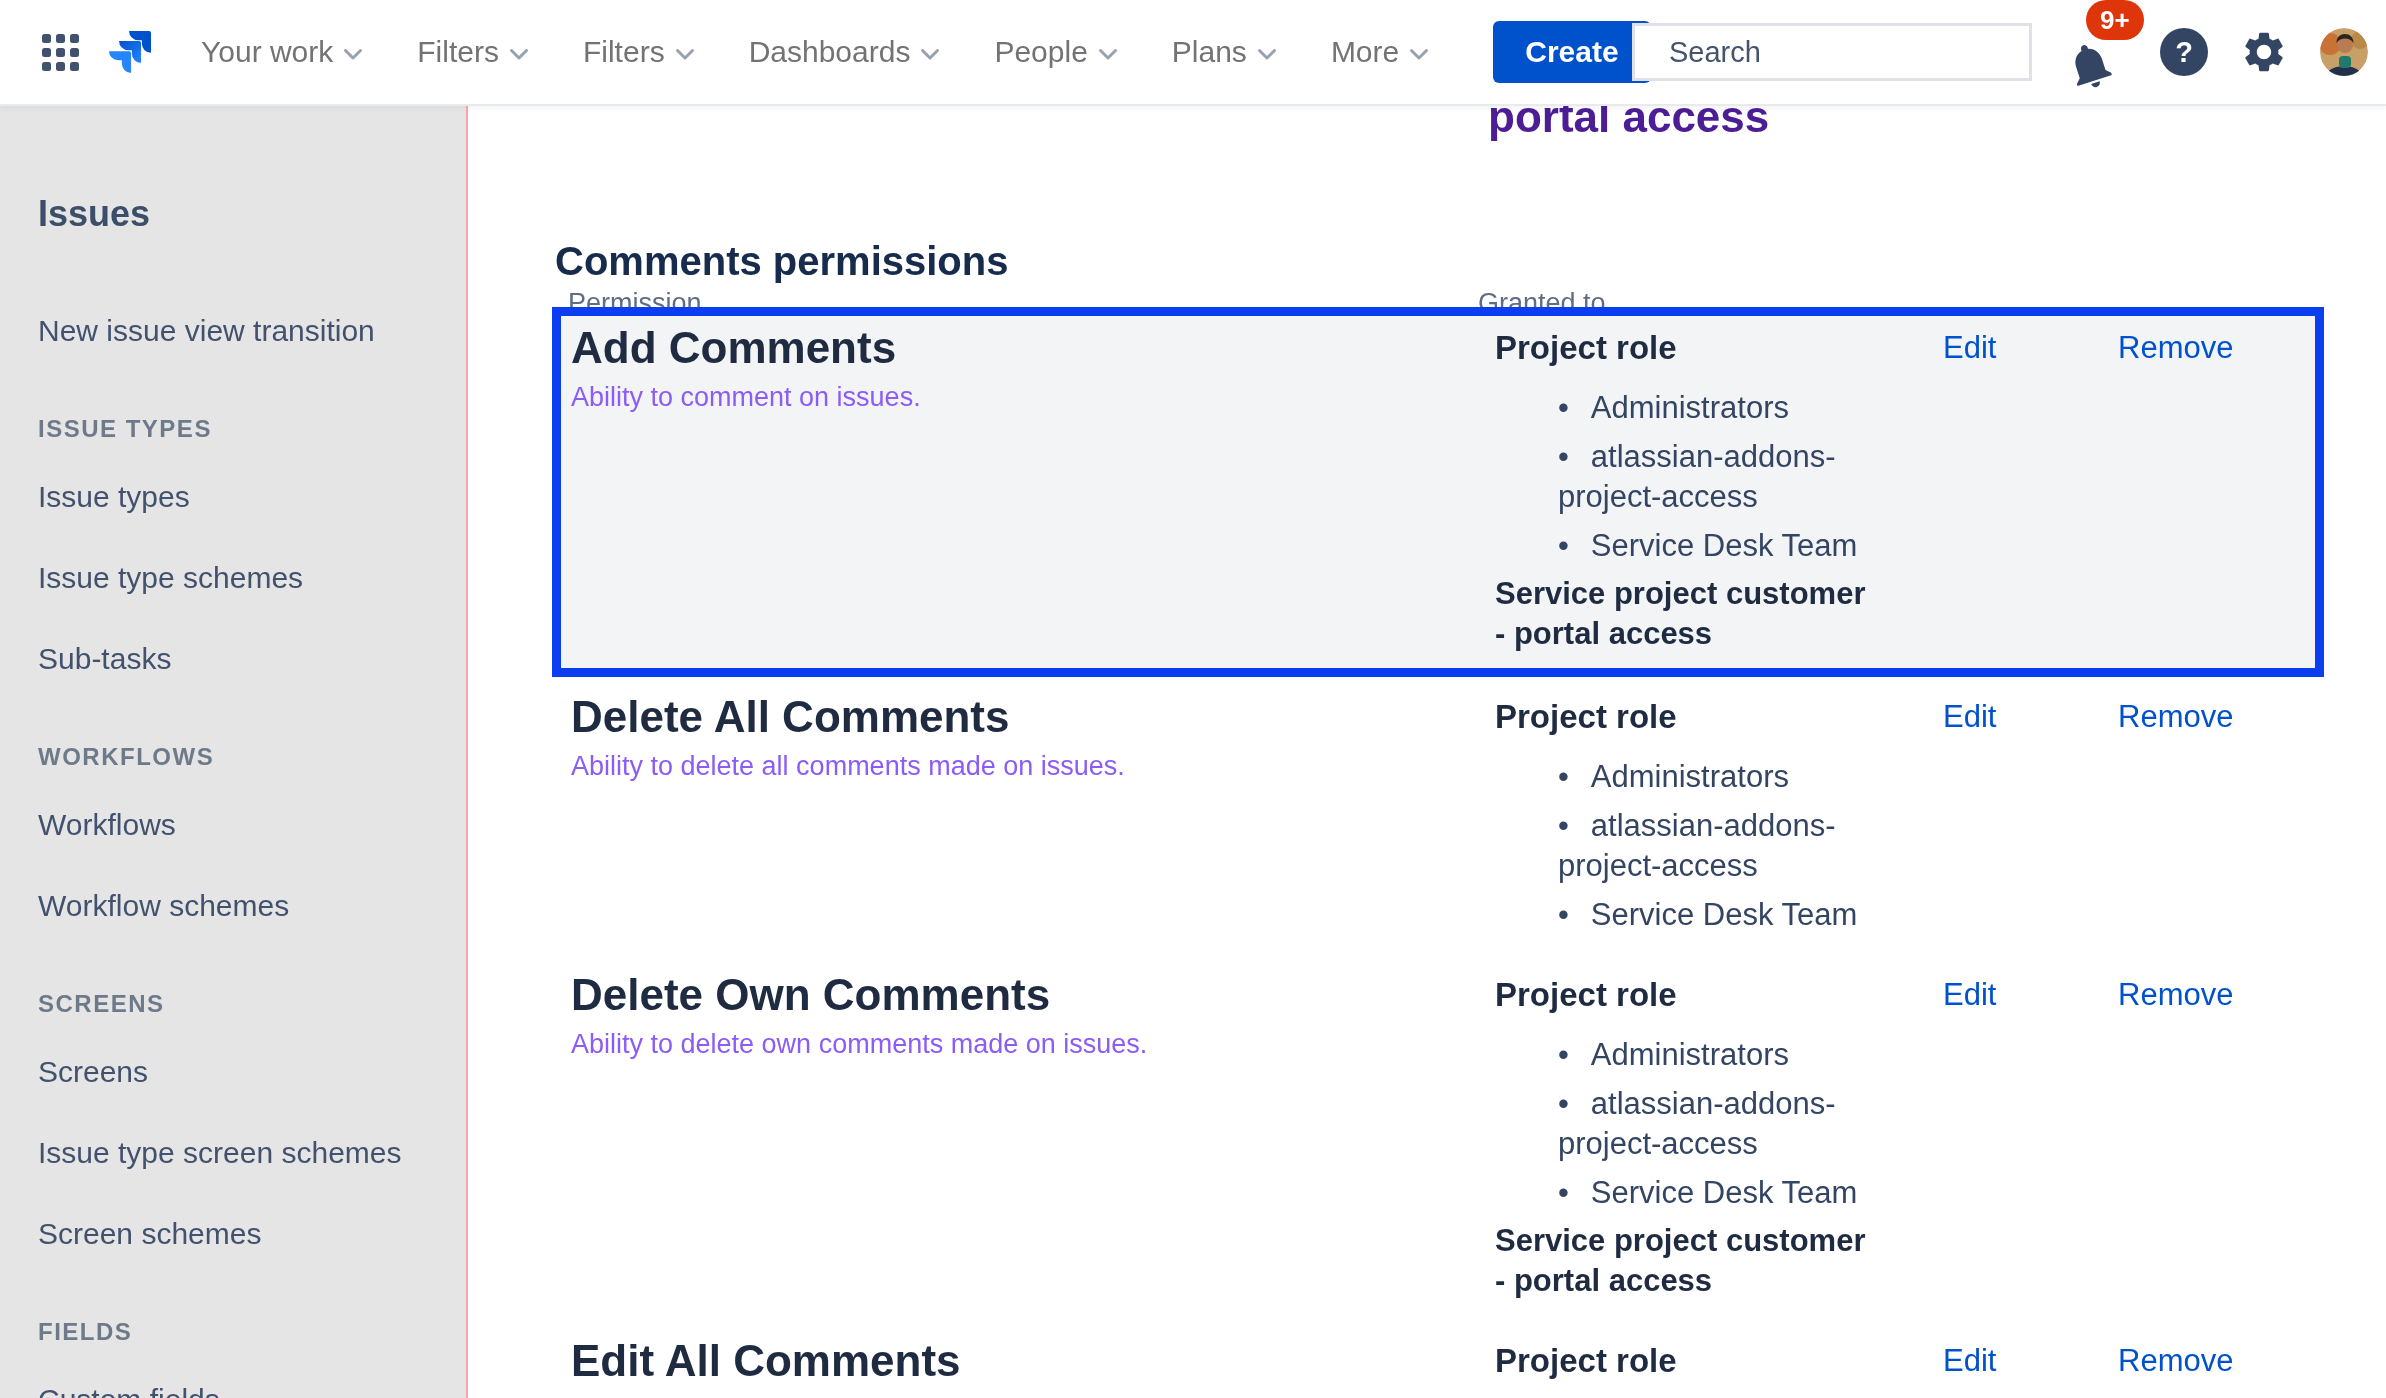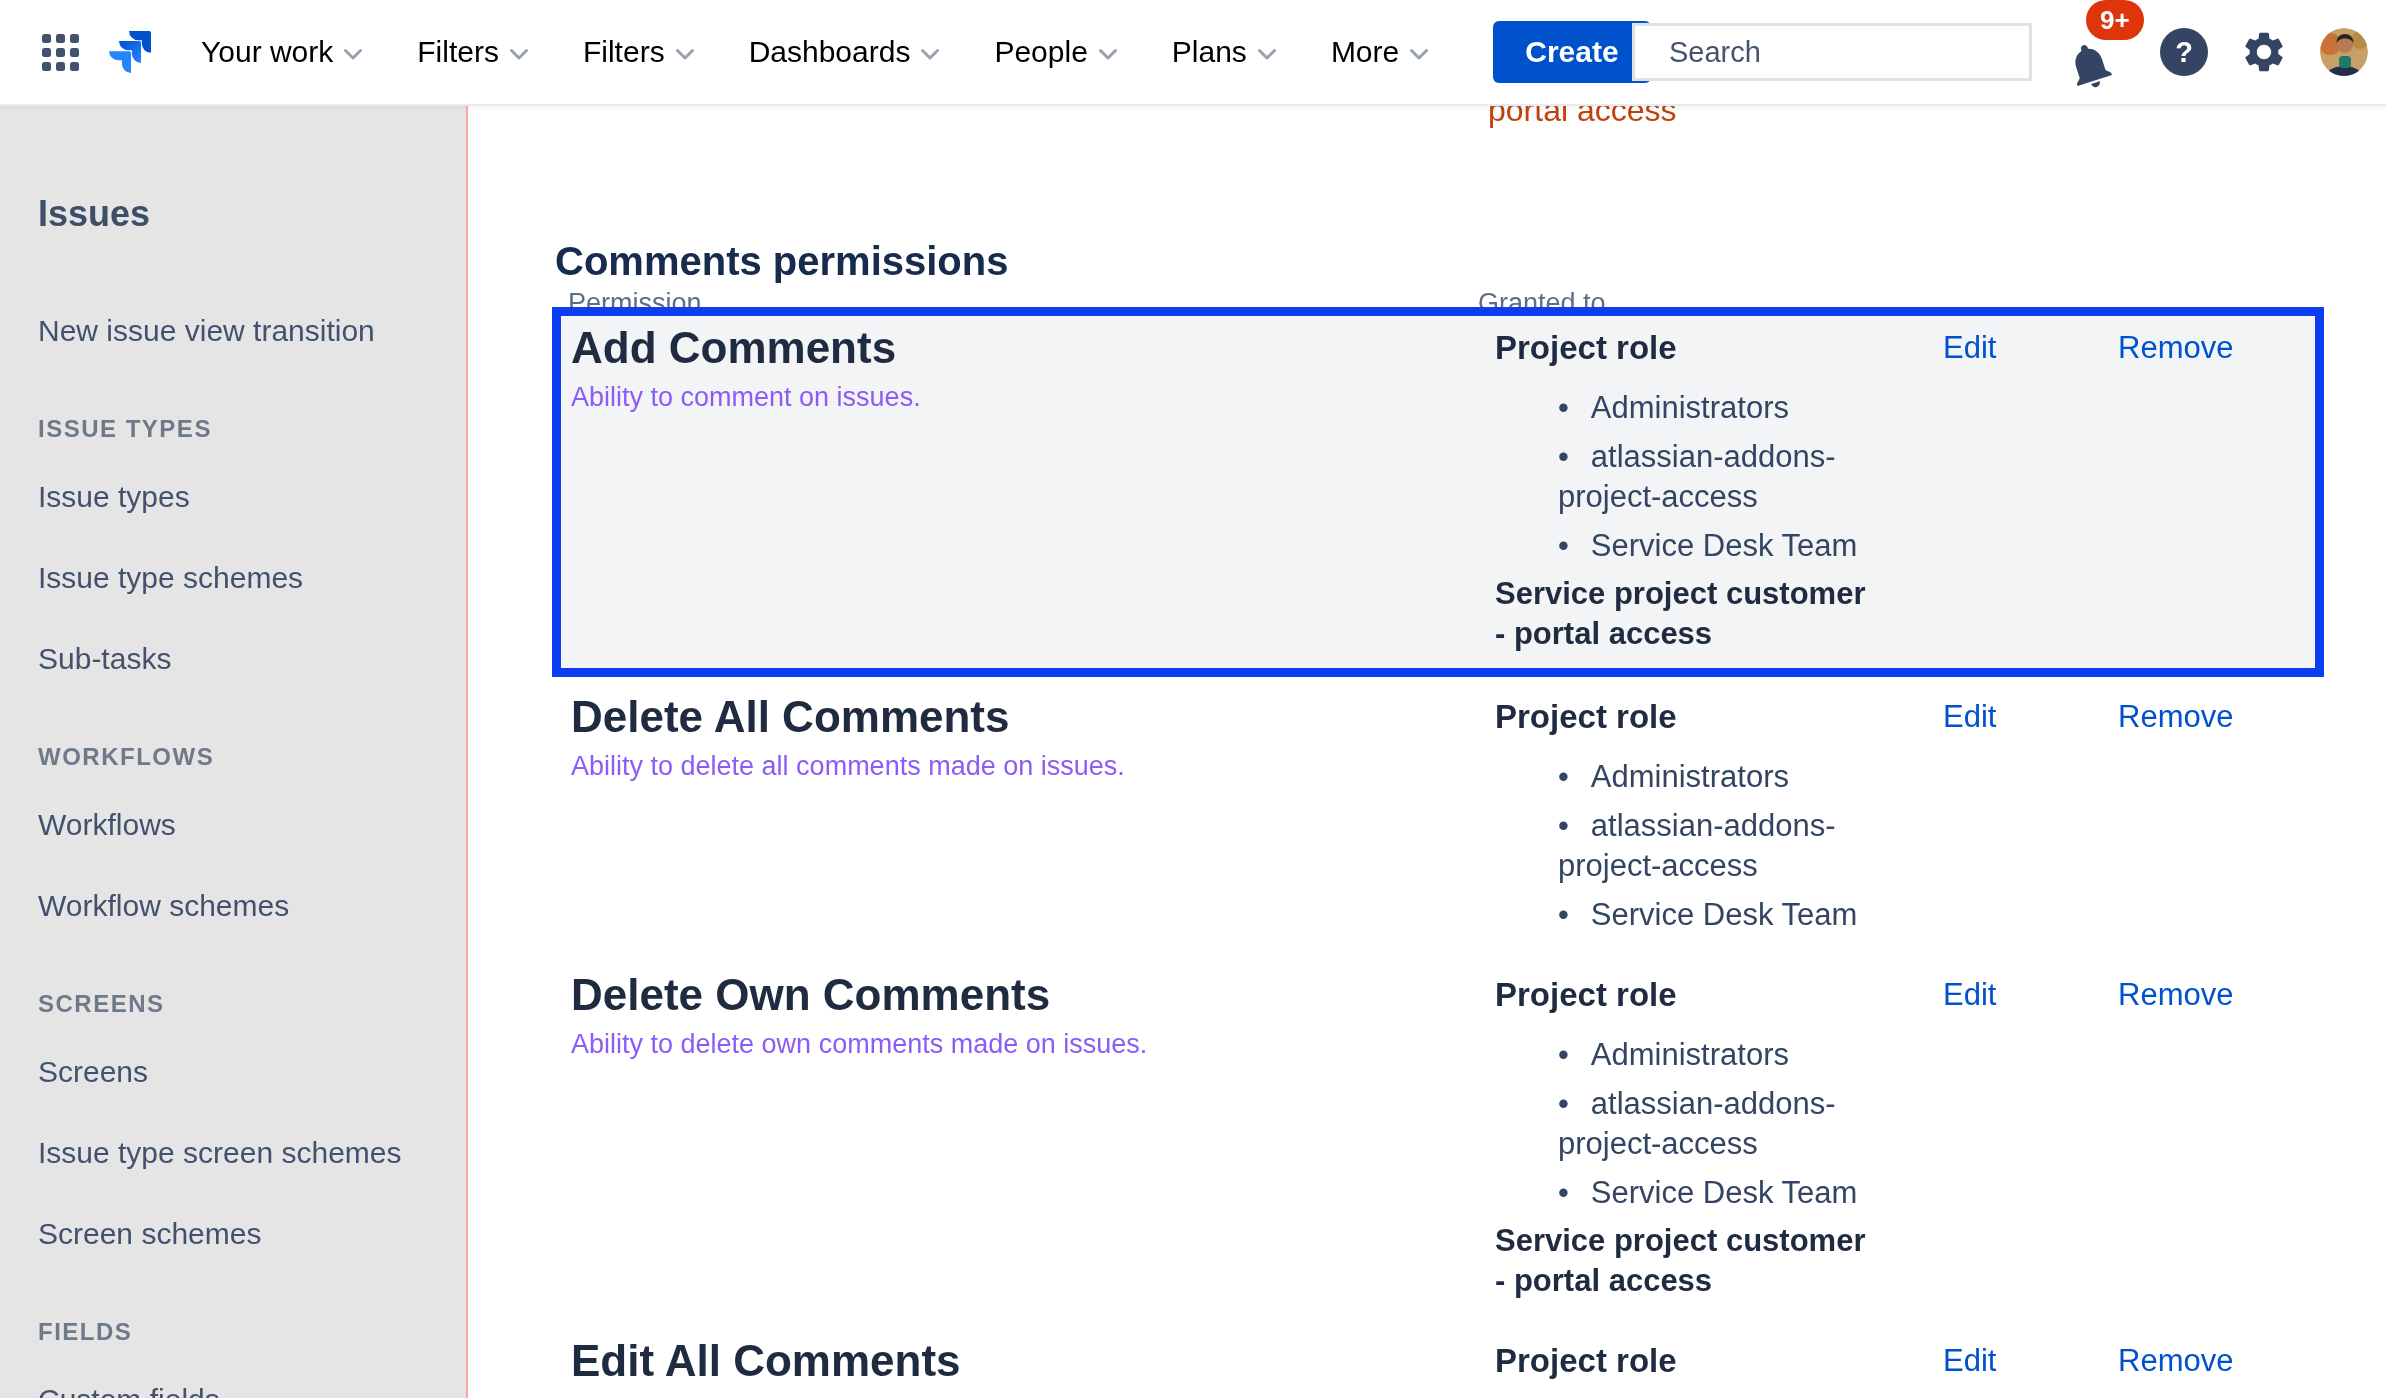--- a/index.html
+++ b/index.html
@@ -18,21 +18,21 @@
     box-shadow:0 2px 6px rgba(9,30,66,.06);
     display:flex;align-items:center;
   }
   .nav-left{display:flex;align-items:center;height:100%;}
   .appswitcher{margin-left:36px;border:none;background:none;cursor:pointer;padding:6px;}
   .grid-icon{display:grid;grid-template-columns:repeat(3,9px);grid-gap:5px;}
   .grid-icon i{width:9px;height:9px;background:#42526E;border-radius:2.5px;display:block;}
   .jira-logo{margin-left:24px;display:flex;align-items:center;}
   #nav-menus{display:flex;align-items:center;margin-left:50px;}
   .nav-item{display:flex;align-items:center;margin-right:54px;cursor:pointer;white-space:nowrap;}
-  .nav-label{font-size:30px;font-weight:500;color:#000000;}
+  .nav-label{font-size:30px;font-weight:500;color:#737373;}
   .nav-chev{margin-left:10px;margin-top:4px;}
   .create-btn{
     border:none;cursor:pointer;
     background:var(--accent,#0052CC);color:#fff;
     font-family:inherit;font-size:30px;font-weight:600;
     height:62px;padding:0 32px;border-radius:6px;margin-left:10px;
   }
   .nav-right{position:absolute;right:18px;top:0;height:104px;display:flex;align-items:center;gap:32px;}
   .search-box{
     width:400px;height:58px;border:3px solid #DFE1E6;border-radius:0;
@@ -75,21 +75,21 @@
     margin-top:43px;cursor:pointer;text-decoration:none;
   }
   .sb-group .sb-header + .sb-item{margin-top:34px;}
   .sb-group.no-head .sb-item:first-child{margin-top:0;}
   
   .main{
     position:absolute;top:106px;left:470px;right:0;bottom:0;background:#fff;
   }
   .clip-remnant{
     position:absolute;top:-14px;left:1018px;
-    font-size:32px;font-weight:400;color:#c2410c;
+    font-size:44px;font-weight:700;color:#4c1d95;
   }
   .section-title{
     position:absolute;top:98px;left:85px;
     font-size:40px;font-weight:700;color:#172B4D;line-height:48px;
   }
   .table-head{
     position:absolute;top:180px;left:82px;width:1772px;
     display:grid;grid-template-columns:910px auto;padding-left:16px;box-sizing:border-box;
   }
   .col-head{font-size:27px;color:#5E6C84;line-height:34px;}

